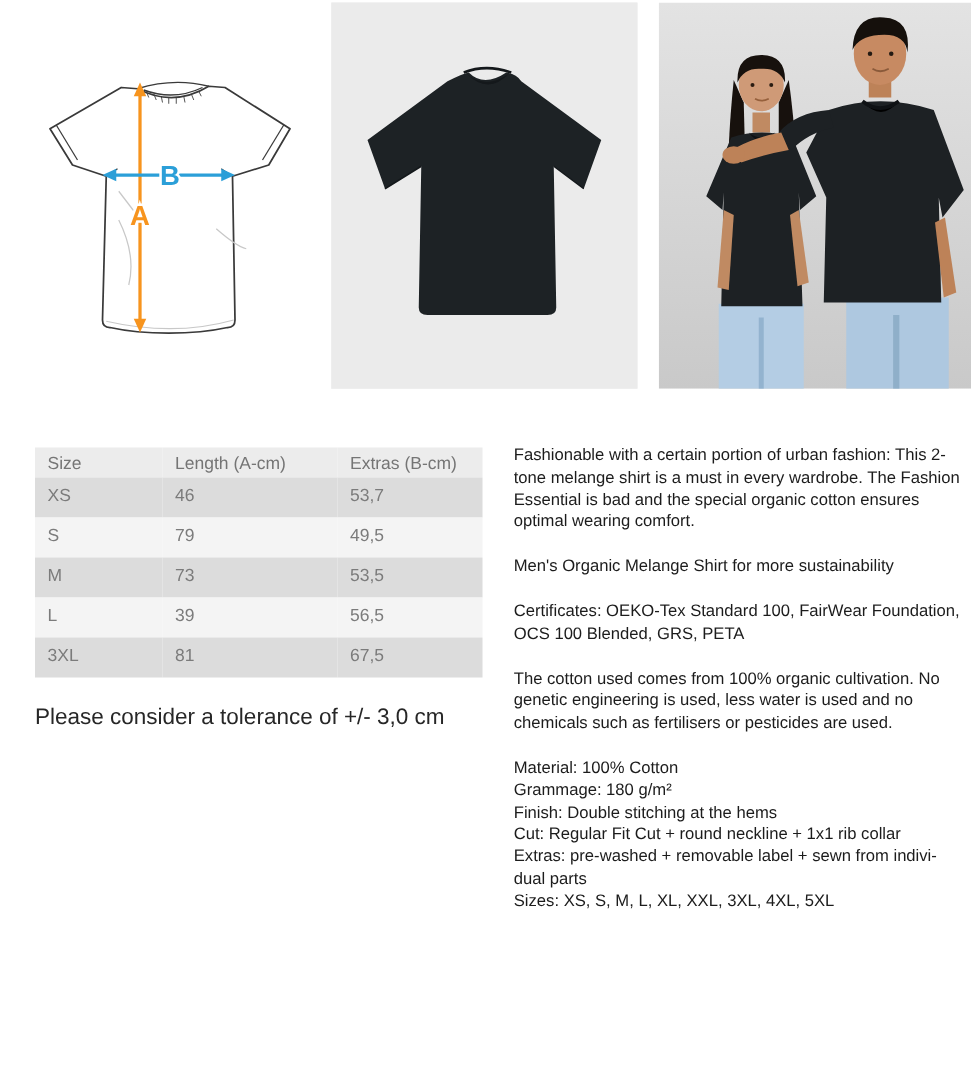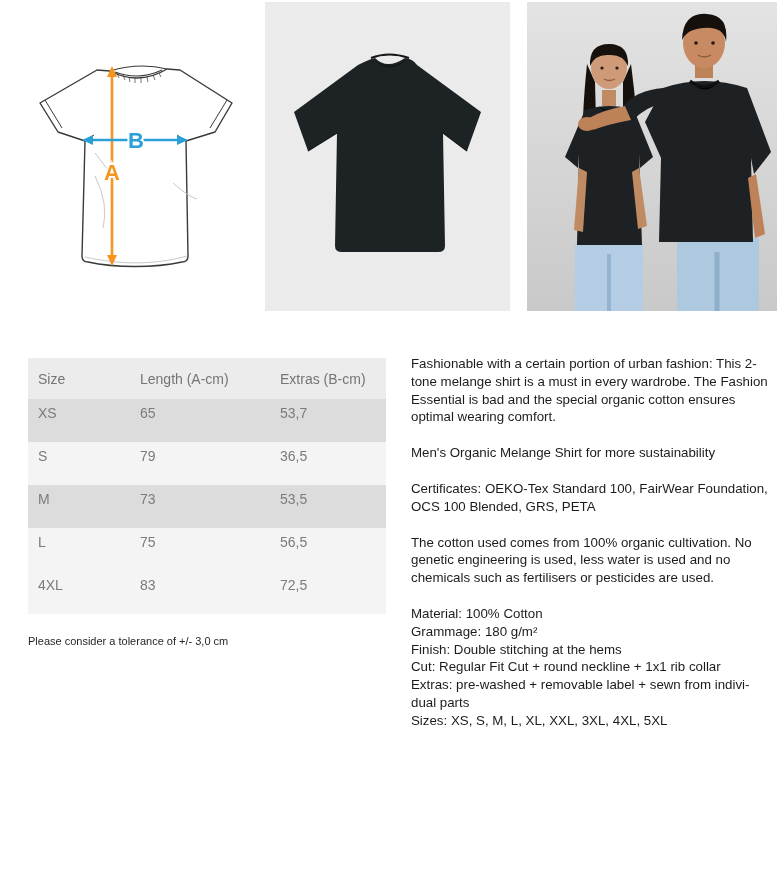--- a/index.html
+++ b/index.html
@@ -9,25 +9,25 @@
   .panel{position:absolute;top:2px;height:309px;}
   .panel-diagram{left:0;top:0;width:263px;height:311px;background:#fff;}
   .panel-diagram svg{position:absolute;left:35px;top:58px;}
   .panel-flatlay{left:265px;width:245px;background:#ebebeb;}
   .panel-models{left:527px;width:250px;}
   .panel svg{display:block;}
 
   
   .table-wrap{position:absolute;left:28px;top:358px;width:358px;}
   table.size{border-collapse:collapse;width:358px;font-size:14px;color:#7b7b7b;}
-  table.size th{font-weight:normal;text-align:left;background:#ececec;height:41px;padding:0 0 0 10px;color:#757575;}
-  table.size td{height:27px;padding:0 0 16px 10px;}
+  table.size th{font-weight:normal;text-align:left;background:#ececec;height:24px;padding:0 0 0 10px;color:#757575;}
+  table.size td{height:27px;padding:0 0 5px 10px;}
   tr.row-dark{background:#dcdcdc;}
   tr.row-light{background:#f4f4f4;}
-  .tolerance{margin-top:21px;font-size:11px;color:#272727;}
+  .tolerance{margin-top:21px;font-size:18px;color:#272727;}
 
   
   .desc{position:absolute;left:411px;top:355px;width:368px;font-size:13.3px;line-height:17.8px;color:#1c1c1c;}
   .desc p{margin:0 0 18px 0;}
   .desc .spec-line{margin:0;}
 </style>
 </head>
 <body>
 
 <div class="page">
@@ -155,42 +155,42 @@
       <thead>
         <tr>
           <th>Size</th>
           <th>Length (A-cm)</th>
           <th>Extras (B-cm)</th>
         </tr>
       </thead>
       <tbody>
         <tr class="row-dark">
           <td>XS</td>
-          <td>65</td>
+          <td>46</td>
           <td>53,7</td>
         </tr>
         <tr class="row-light">
           <td>S</td>
           <td>79</td>
-          <td>36,5</td>
+          <td>49,5</td>
         </tr>
         <tr class="row-dark">
           <td>M</td>
           <td>73</td>
           <td>53,5</td>
         </tr>
         <tr class="row-light">
           <td>L</td>
-          <td>75</td>
+          <td>39</td>
           <td>56,5</td>
         </tr>
-        <tr class="row-light">
-          <td>4XL</td>
-          <td>83</td>
-          <td>72,5</td>
+        <tr class="row-dark">
+          <td>3XL</td>
+          <td>81</td>
+          <td>67,5</td>
         </tr>
       </tbody>
     </table>
     <div class="tolerance">Please consider a tolerance of +/- 3,0 cm</div>
   </div>
 
   <div class="desc">
     <p>Fashionable with a certain portion of urban fashion: This 2-tone melange shirt is a must in every wardrobe. The Fashion Essential is bad and the special organic cotton ensures optimal wearing comfort.</p>
     <p>Men's Organic Melange Shirt for more sustainability</p>
     <p>Certificates: OEKO-Tex Standard 100, FairWear Foundation, OCS 100 Blended, GRS, PETA</p>

